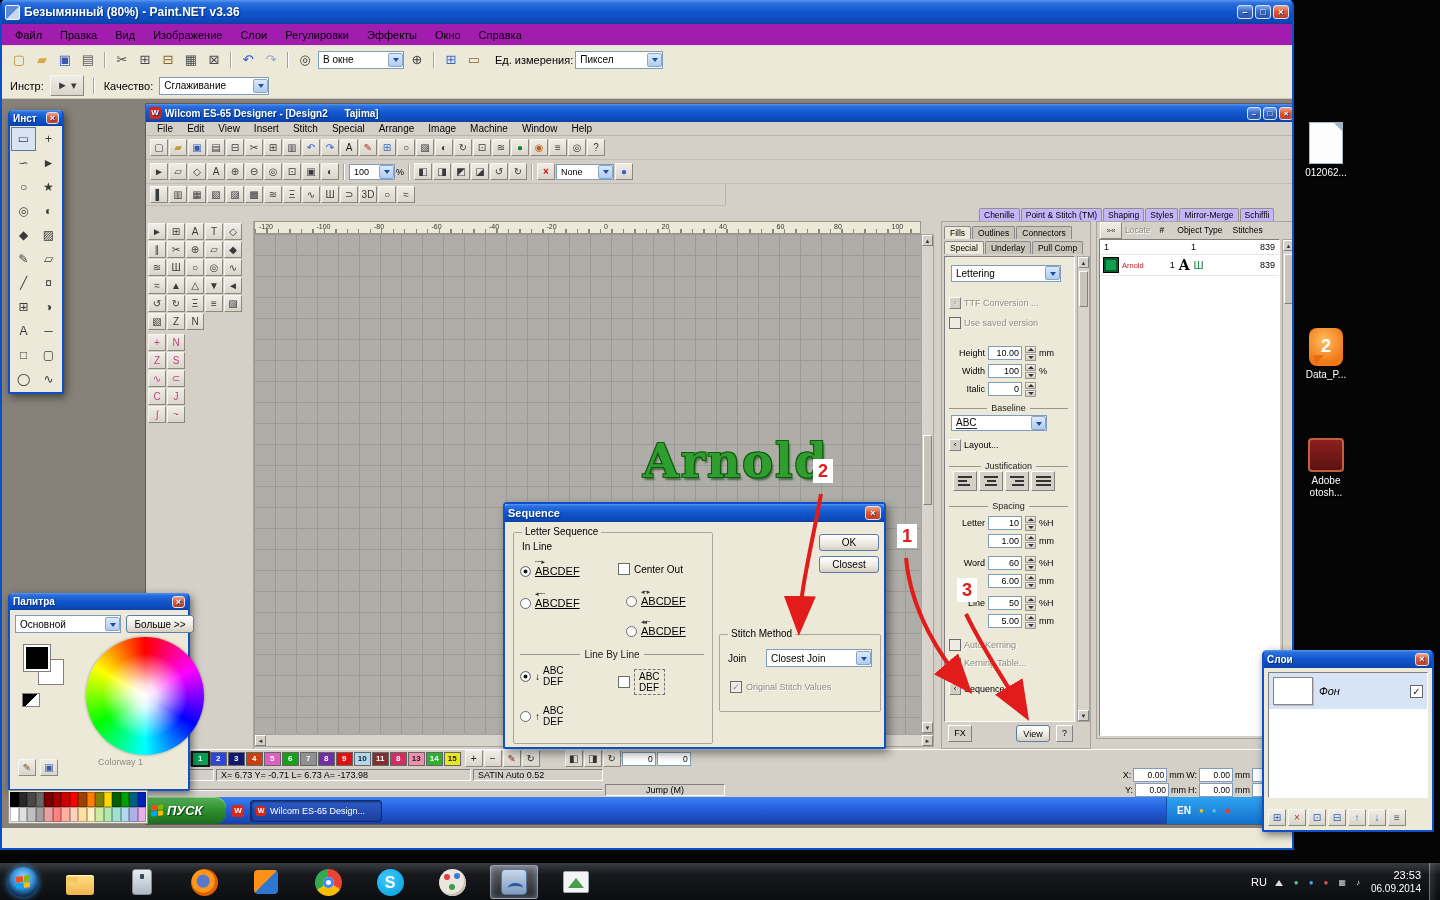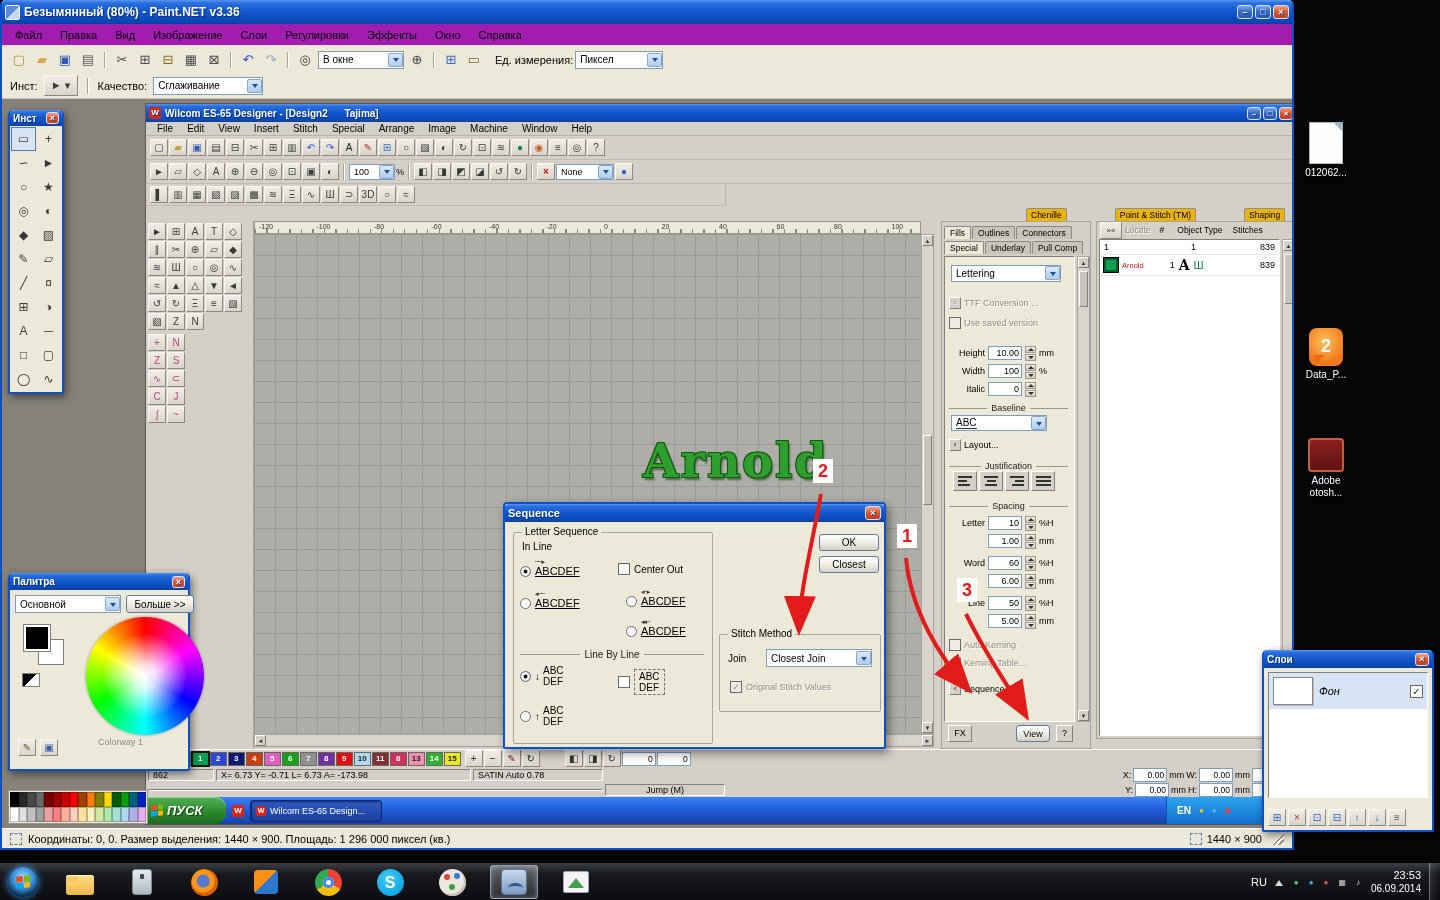--- a/index.html
+++ b/index.html
@@ -45,21 +45,21 @@
   #wl-cap { position:absolute; left:0; top:0; width:100%; height:18px; }
   .wl-ico { width:12px; height:12px; background:#D42818; border-radius:2px; color:#fff; font-size:8px; font-weight:bold; text-align:center; line-height:12px; flex:none; }
   .wcap-btn { width:14px; height:13px; font-size:8px; line-height:11px; }
   #wl-menu { position:absolute; left:0; top:18px; width:100%; height:14px; background:#D4D0C8; display:flex; align-items:center; padding-left:4px; border-bottom:1px solid #B8B4AC; }
   .wmi { padding:1px 7px; font-size:10px; }
   .wl-tb { position:absolute; left:0; display:flex; align-items:center; gap:1px; padding:2px 4px; background:#D4D0C8; border-bottom:1px solid #C0BCB4; width:100%; }
   #wl-tb1 { top:32px; height:24px; }
   #wl-tb2 { top:56px; height:24px; }
   #wl-tb3 { top:80px; height:22px; width:580px; border-right:1px solid #B8B4AC; }
   #wl-dockertabs { position:absolute; top:101px; left:833px; height:16px; display:flex; gap:1px; align-items:flex-end; }
-  .dtab { font-size:8.5px; padding:1px 4px; background:#eab308; border:1px solid #948F84; border-bottom:none; border-radius:2px 2px 0 0; white-space:nowrap;margin-left:47px; }
+  .dtab { font-size:8.5px; padding:1px 4px; background:#c4b5fd; border:1px solid #948F84; border-bottom:none; border-radius:2px 2px 0 0; white-space:nowrap; }
   #wl-toolbox { position:absolute; left:0; top:117px; width:108px; height:528px; background:#D4D0C8; border-right:1px solid #A8A49C; padding:2px; }
   .tbx { display:flex; flex-wrap:wrap; gap:1px; }
   .tbx2 { width:52px; }
   #wl-ruler { position:absolute; left:108px; top:117px; width:667px; height:13px; background:#ECE9D8; border:1px solid #9A968C; font-size:7px; color:#333;
     background-image:repeating-linear-gradient(90deg,#8A867C 0 1px,transparent 1px 11.5px); background-size:100% 4px; background-position:bottom; background-repeat:repeat-x; }
   .tick { position:absolute; top:1px; }
   #wl-canvas { position:absolute; left:108px; top:130px; width:667px; height:500px; background:#AFADA7;
     background-image:linear-gradient(#9C9A94 1px,transparent 1px),linear-gradient(90deg,#9C9A94 1px,transparent 1px); background-size:21px 21px; overflow:hidden; }
   #arnold { position:absolute; left:389px; top:200px; font-family:"DejaVu Serif",serif; font-weight:bold; font-size:46px; color:#2F9E2F; letter-spacing:2px;
     text-shadow:1px 1px 0 #0E5C0E,-1px -1px 0 #0E5C0E,1px -1px 0 #0E5C0E,-1px 1px 0 #0E5C0E,2px 3px 2px rgba(10,60,10,.6); }
@@ -123,21 +123,21 @@
   .dash-box { border:1px dashed #777; padding:1px 4px; font-size:10px; line-height:11px; }
   .dbtn { position:absolute; width:60px; height:17px; }
 
   
   #tools-win { left:8px; top:110px; width:56px; height:284px; }
   #tools-grid { display:flex; flex-wrap:wrap; padding:1px; }
   .tcell { width:25px; height:24px; display:flex; align-items:center; justify-content:center; font-size:12px; color:#3A3A3A; border:1px solid transparent; }
   .tcell.act { background:#D8E4F4; border:1px solid #5A7CA8; }
 
   
-  #palette-win { left:8px; top:573px; width:182px; height:198px; }
+  #palette-win { left:8px; top:593px; width:182px; height:198px; }
   #pw-row { position:absolute; left:5px; top:22px; display:flex; gap:5px; }
   .pw-sw1 { position:absolute; left:14px; top:52px; width:26px; height:26px; background:#000; border:2px solid #fff; outline:1px solid #808080; z-index:2; }
   .pw-sw2 { position:absolute; left:28px; top:66px; width:26px; height:26px; background:#fff; border:1px solid #808080; }
   .pw-mini { position:absolute; left:12px; top:100px; width:18px; height:14px; background:linear-gradient(135deg,#000 50%,#fff 50%); border:1px solid #808080; }
   #wheel { position:absolute; left:76px; top:44px; width:118px; height:118px; border-radius:50%;
     background:radial-gradient(closest-side,#FFF 0%,rgba(255,255,255,.85) 20%,rgba(255,255,255,0) 72%),conic-gradient(#F00,#F0F,#00F,#0FF,#0F0,#FF0,#F00); box-shadow:0 0 3px rgba(0,0,0,.4); }
   #colorway { position:absolute; left:88px; top:164px; font-size:9px; color:#8E8B80; }
   #pw-tools { position:absolute; left:8px; top:166px; display:flex; gap:4px; }
   #swatch-strip { position:absolute; left:8px; top:790px; width:140px; height:34px; background:#ECE9D8; border:1px solid #9A968C; padding:1px; z-index:40; }
   .swrow { display:flex; }
@@ -266,21 +266,21 @@
         <span class="ptbtn" style="color: rgb(56, 104, 200);">⊞</span>
         <span class="ptbtn" style="color: rgb(136, 104, 48);">▭</span>
       </span>
     <span style="margin-left:8px">Ед. измерения:</span>
     <span class="combo" style="width:88px">
         <span>Пиксел</span>
         <span class="ca"></span>
       </span>
   </div>
   <div id="pdn-tb2">
-    <span>Инст:</span>
+    <span>Инстр:</span>
     <span class="tbtn" style="width:34px;height:21px;font-size:11px">►&nbsp;▾</span>
     <span class="sep"></span>
     <span>Качество:</span>
     <span class="combo" style="width:110px">
         <span>Сглаживание</span>
         <span class="ca"></span>
       </span>
   </div>
 
   <div id="pdn-work">
@@ -705,21 +705,21 @@
             <span class="tbtn" style="color: rgb(51, 51, 51);">◧</span>
             <span class="tbtn" style="color: rgb(51, 51, 51);">◨</span>
             <span class="tbtn" style="color: rgb(51, 51, 51);">↻</span>
           </span>
         <span class="numbox">0</span>
         <span class="numbox">0</span>
       </div>
       <div class="wrow" style="top:663px">
         <span class="sunk" style="width:66px">862</span>
         <span class="sunk" style="width:255px">X= 6.73  Y= -0.71  L= 6.73  A= -173.98</span>
-        <span class="sunk" style="width:130px">SATIN Auto 0.78</span>
+        <span class="sunk" style="width:130px">SATIN Auto 0.52</span>
         <span style="margin-left:auto;display:flex;align-items:center;gap:2px">
           <span>X:</span>
           <span class="numbox">0.00</span>
           <span>mm</span>
           <span>W:</span>
           <span class="numbox">0.00</span>
           <span>mm</span>
           <span class="numbox" style="width:42px">100.00</span>
         </span>
       </div>
@@ -835,29 +835,20 @@
             </div>
           </div>
           <div class="dbtn btn3d" style="left:314px;top:12px">OK</div>
           <div class="dbtn btn3d" style="left:314px;top:34px">Closest</div>
         </div>
       </div>
 
     </div>
   </div>
 
-  <div id="pdn-status">
-    <span class="stat-ico"></span>
-    <span>Координаты: 0, 0. Размер выделения: 1440 × 900. Площадь: 1 296 000 пиксел (кв.)</span>
-    <span style="margin-left:auto;display:flex;align-items:center;gap:5px">
-      <span class="stat-ico"></span>
-      <span>1440 × 900</span>
-      <span class="grip"></span>
-    </span>
-  </div>
 </div>
 
 <div id="tools-win" class="win">
   <div class="cap" style="height:16px;font-size:10px">
     <span>Инст</span>
     <span class="cap-btn cap-close" style="margin-left:auto;width:13px;height:12px;line-height:10px">×</span>
   </div>
   <div id="tools-grid">
       <span class="tcell act">▭</span>
       <span class="tcell">+</span>

